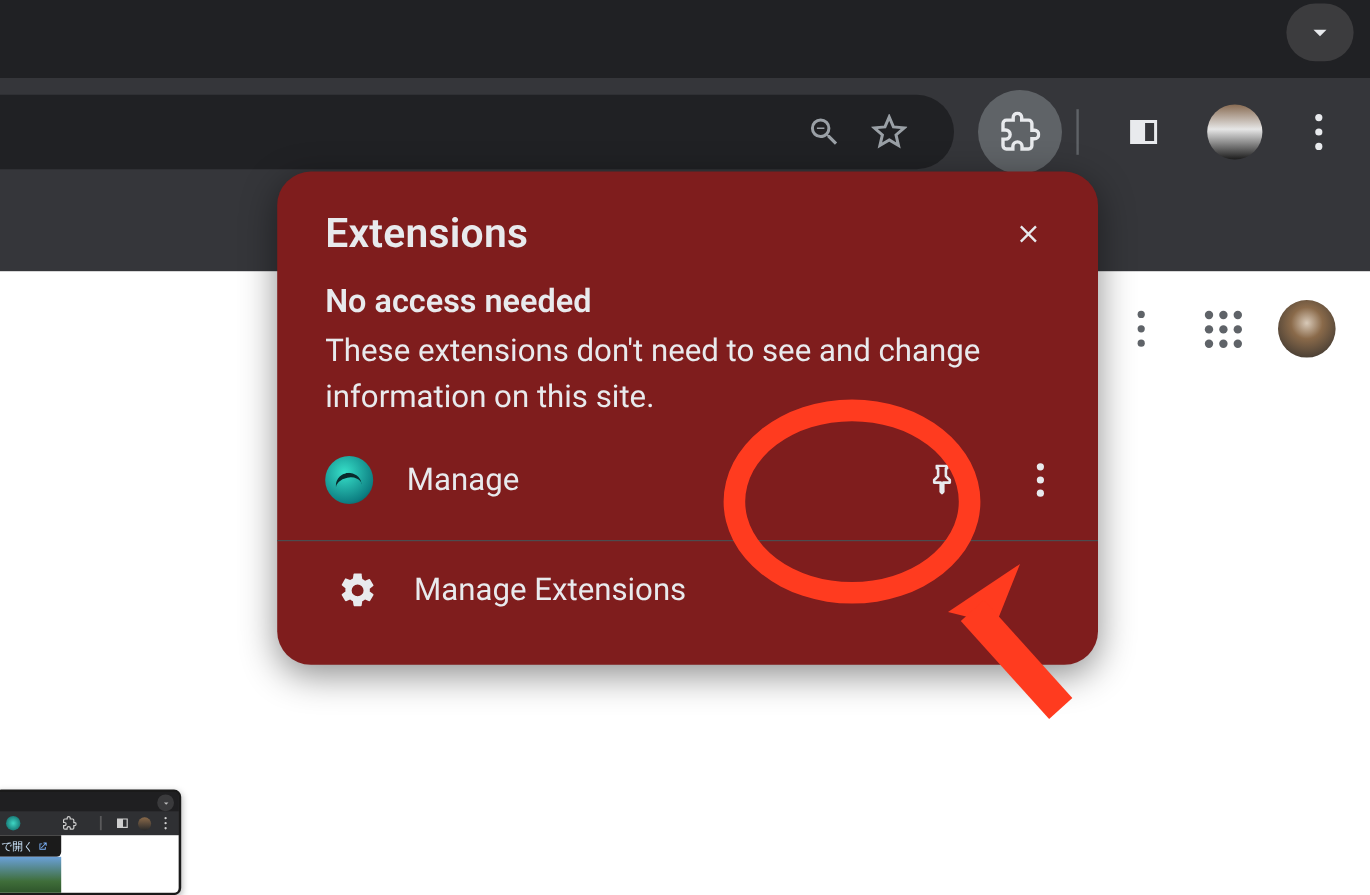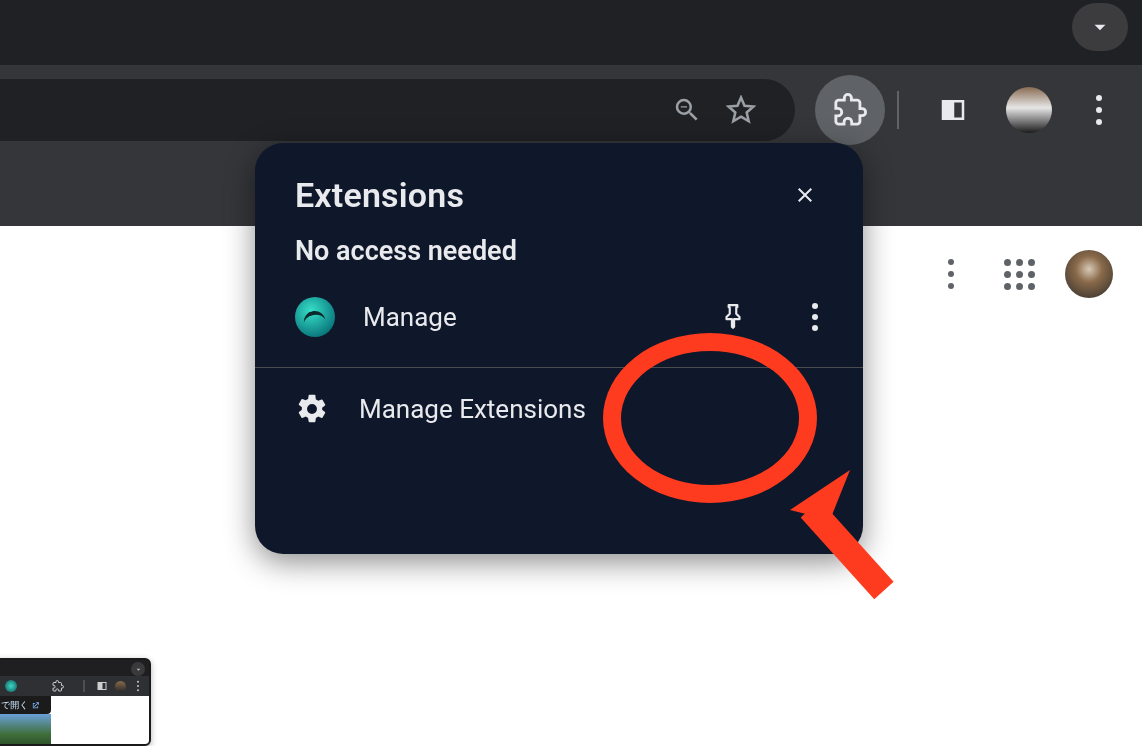--- a/index.html
+++ b/index.html
@@ -34,39 +34,39 @@
   
   .page-icon{position:absolute;top:250px;width:48px;height:48px;display:flex;align-items:center;justify-content:center;cursor:pointer;}
   #page-more{left:927px;}
   #page-apps{left:995px;}
   #page-apps .apps-grid{display:grid;grid-template-columns:repeat(3,7px);grid-template-rows:repeat(3,7px);gap:5px;}
   #page-apps .apps-grid span{width:7px;height:7px;border-radius:50%;background:#5f6368;}
   #page-avatar{left:1065px;}
   #page-avatar .avimg{width:48px;height:48px;border-radius:50%;background:radial-gradient(circle at 50% 40%,#d8c9b8 0%,#8a6a4a 35%,#2a2a2a 100%);}
 
   
-  .popup{position:absolute;left:255px;top:143px;width:608px;height:411px;background:#0f172a;border-radius:28px;box-shadow:0 8px 30px rgba(0,0,0,.45);color:#e8eaed;z-index:5;}
+  .popup{position:absolute;left:231px;top:143px;width:684px;height:411px;background:#7f1d1d;border-radius:28px;box-shadow:0 8px 30px rgba(0,0,0,.45);color:#e8eaed;z-index:5;}
   .popup .hdr{display:flex;align-items:center;justify-content:space-between;padding:30px 36px 8px 40px;}
   .popup .hdr h1{margin:0;font-size:34px;font-weight:600;letter-spacing:.2px;}
   .popup .close{width:44px;height:44px;display:flex;align-items:center;justify-content:center;border-radius:50%;cursor:pointer;}
   .popup .close svg{width:24px;height:24px;fill:#e8eaed;}
   .popup .section{padding:10px 24px 0 40px;}
   .popup .sub{font-size:27px;font-weight:600;margin:0 0 8px 0;}
   .popup .desc{font-size:26px;line-height:1.45;color:#e8eaed;margin:0;}
   .ext-row{margin-top:22px;display:flex;align-items:center;height:56px;}
   .ext-logo{width:40px;height:40px;border-radius:50%;background:radial-gradient(circle at 40% 35%,#37e0c9 0%,#0d7f82 70%,#073c3e 100%);position:relative;}
   .ext-logo::after{content:"";position:absolute;left:8px;top:14px;width:22px;height:10px;border-top:4px solid #0a2a2c;border-radius:60% 60% 0 0/100% 100% 0 0;transform:rotate(-10deg);}
   .ext-name{font-size:26px;margin-left:28px;flex:1;}
   .pin-btn,.ext-kebab{width:48px;height:48px;display:flex;align-items:center;justify-content:center;cursor:pointer;border-radius:50%;}
   .pin-btn{margin-right:34px;}
   .pin-btn svg{width:26px;height:26px;fill:#e8eaed;}
   .ext-kebab svg{width:8px;height:30px;fill:#e8eaed;}
 
   .popup hr{border:none;border-top:1px solid #4b4c4f;margin:22px 0 0 0;}
-  .manage-row{display:flex;align-items:center;padding:24px 40px 0 40px;cursor:pointer;}
+  .manage-row{display:flex;align-items:center;padding:24px 40px 0 40px;cursor:pointer;margin-left:10px;}
   .manage-row svg{width:34px;height:34px;fill:#e8eaed;}
   .manage-row span{font-size:26px;margin-left:30px;}
 
   
   .anno-circle{position:absolute;left:603px;top:333px;width:214px;height:170px;border:18px solid #ff3b1f;border-radius:50%;z-index:8;pointer-events:none;}
   .anno-arrow{position:absolute;left:790px;top:470px;width:140px;height:170px;z-index:8;pointer-events:none;}
 
   
   .thumb{position:absolute;left:-5px;top:658px;width:156px;height:88px;background:#2b2b2d;border:2px solid #1a1a1a;border-radius:6px;overflow:hidden;box-shadow:0 2px 6px rgba(0,0,0,.3);}
   .thumb .trow1{height:16px;background:#1f1f21;position:relative;}
@@ -166,20 +166,21 @@
   <div class="hdr">
     <h1>Extensions</h1>
     <div class="close">
       <svg viewBox="0 0 24 24">
           <path d="M19 6.41L17.59 5 12 10.59 6.41 5 5 6.41 10.59 12 5 17.59 6.41 19 12 13.41 17.59 19 19 17.59 13.41 12z"></path>
         </svg>
     </div>
   </div>
   <div class="section">
     <p class="sub">No access needed</p>
+    <p class="desc">These extensions don't need to see and change information on this site.</p>
 
     <div class="ext-row">
       <div class="ext-logo"></div>
       <span class="ext-name">Manage</span>
       <div class="pin-btn">
         <svg viewBox="0 0 24 24">
             <path d="M16 3h-1v6l3 3v2h-5v7l-1 1-1-1v-7H6v-2l3-3V3H8V1h8v2z" fill="none" stroke="#e8eaed" stroke-width="2" stroke-linejoin="round"></path>
           </svg>
       </div>
       <div class="ext-kebab">

